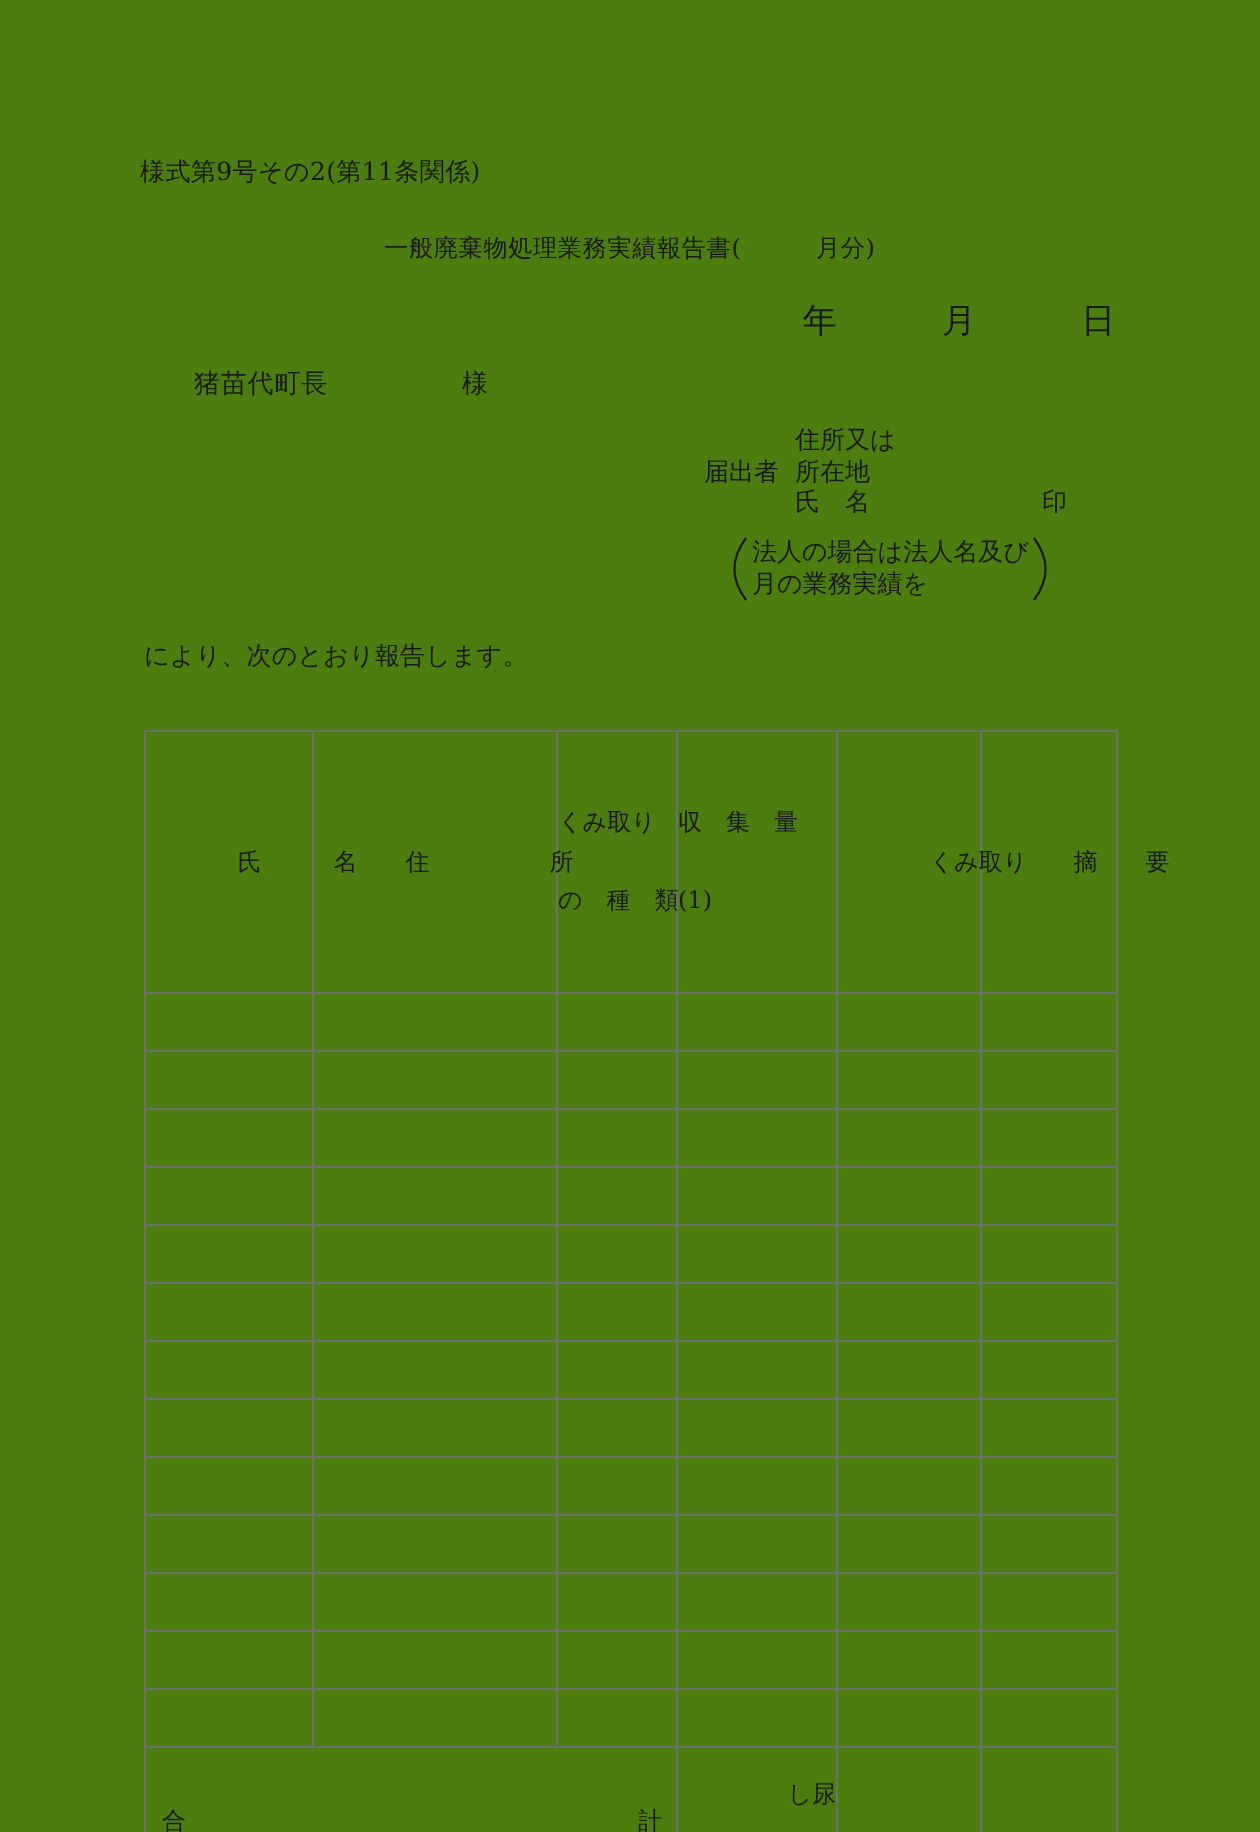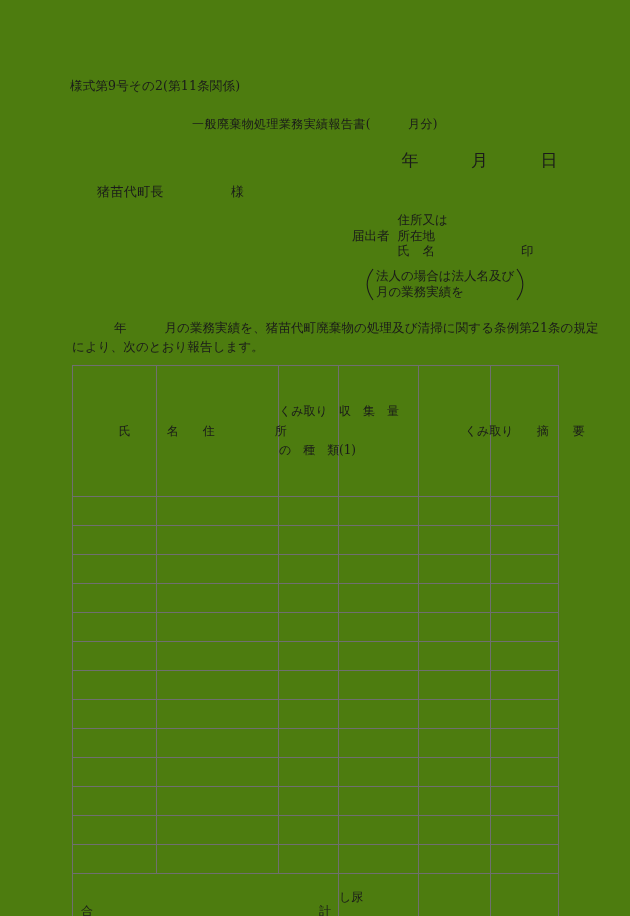--- a/index.html
+++ b/index.html
@@ -167,21 +167,21 @@
     right: 7px;
     top: 50%;
     transform: translateY(-50%);
   }
   td.total-kinds {
     height: 74px;
     padding: 9px 0 9px 9px;
     vertical-align: top;
     line-height: 27px;
   }
-  td.total-kinds div { white-space: pre; }
+  td.total-kinds div { white-space: pre; text-align: right; }
   td.total-blank { height: 74px; }
 </style>
 </head>
 <body>
 
 <div class="page">
 
   <div class="abs jp form-no">様式第9号その2(第11条関係)</div>
 
   <div class="abs jp doc-title" style="left:0;right:0;white-space:normal;">一般廃棄物処理業務実績報告書(　　　月分)</div>
@@ -215,21 +215,20 @@
       <div>月の業務実績を</div>
     </span>
     <span class="paren">
       <svg width="8" height="33" viewBox="0 0 8 33" aria-hidden="true">
         <path d="M1 1 C5.4 7, 6.8 12, 6.8 16.5 C6.8 21, 5.4 26, 1 32" fill="none" stroke="#1a1a1a" stroke-width="1.1"></path>
       </svg>
     </span>
   </div>
 
   <div class="body-para jp">
-    <div class="l1">年　　　月の業務実績を、猪苗代町廃棄物の処理及び清掃に関する条例第21条の規定</div>
     <div class="l2">により、次のとおり報告します。</div>
   </div>
 
   <div class="tbl-wrap">
     <table class="form jp">
       <colgroup>
         <col style="width:84px">
         <col style="width:122px">
         <col style="width:60px">
         <col style="width:80px">

